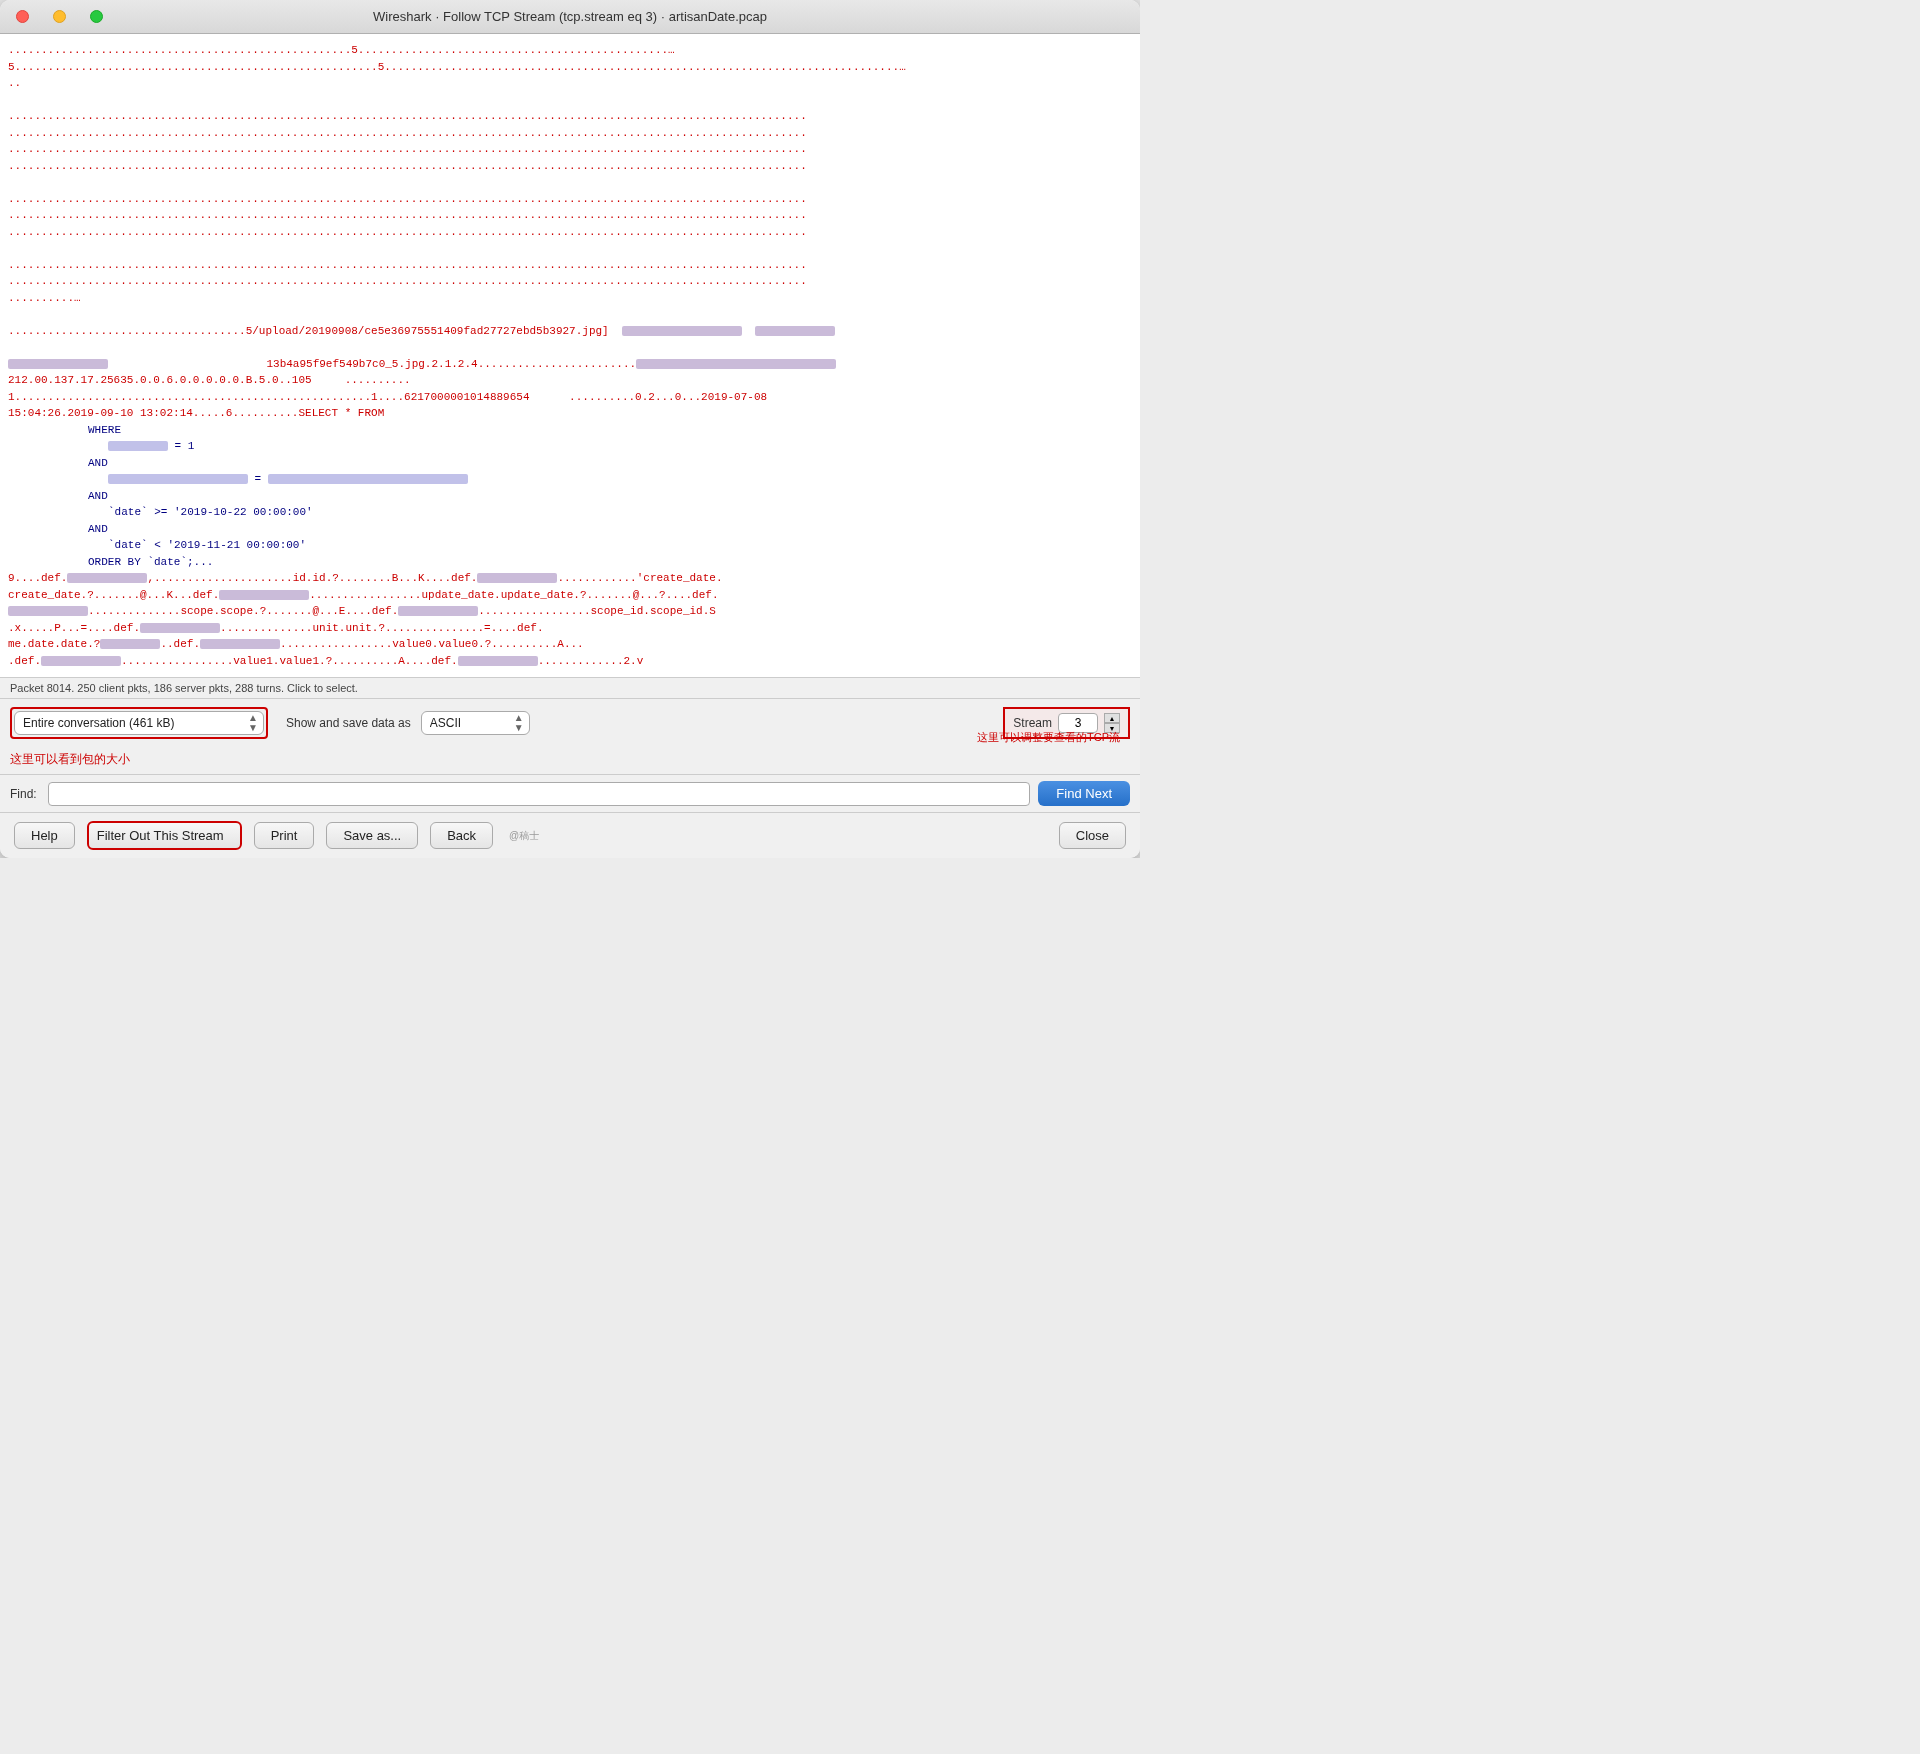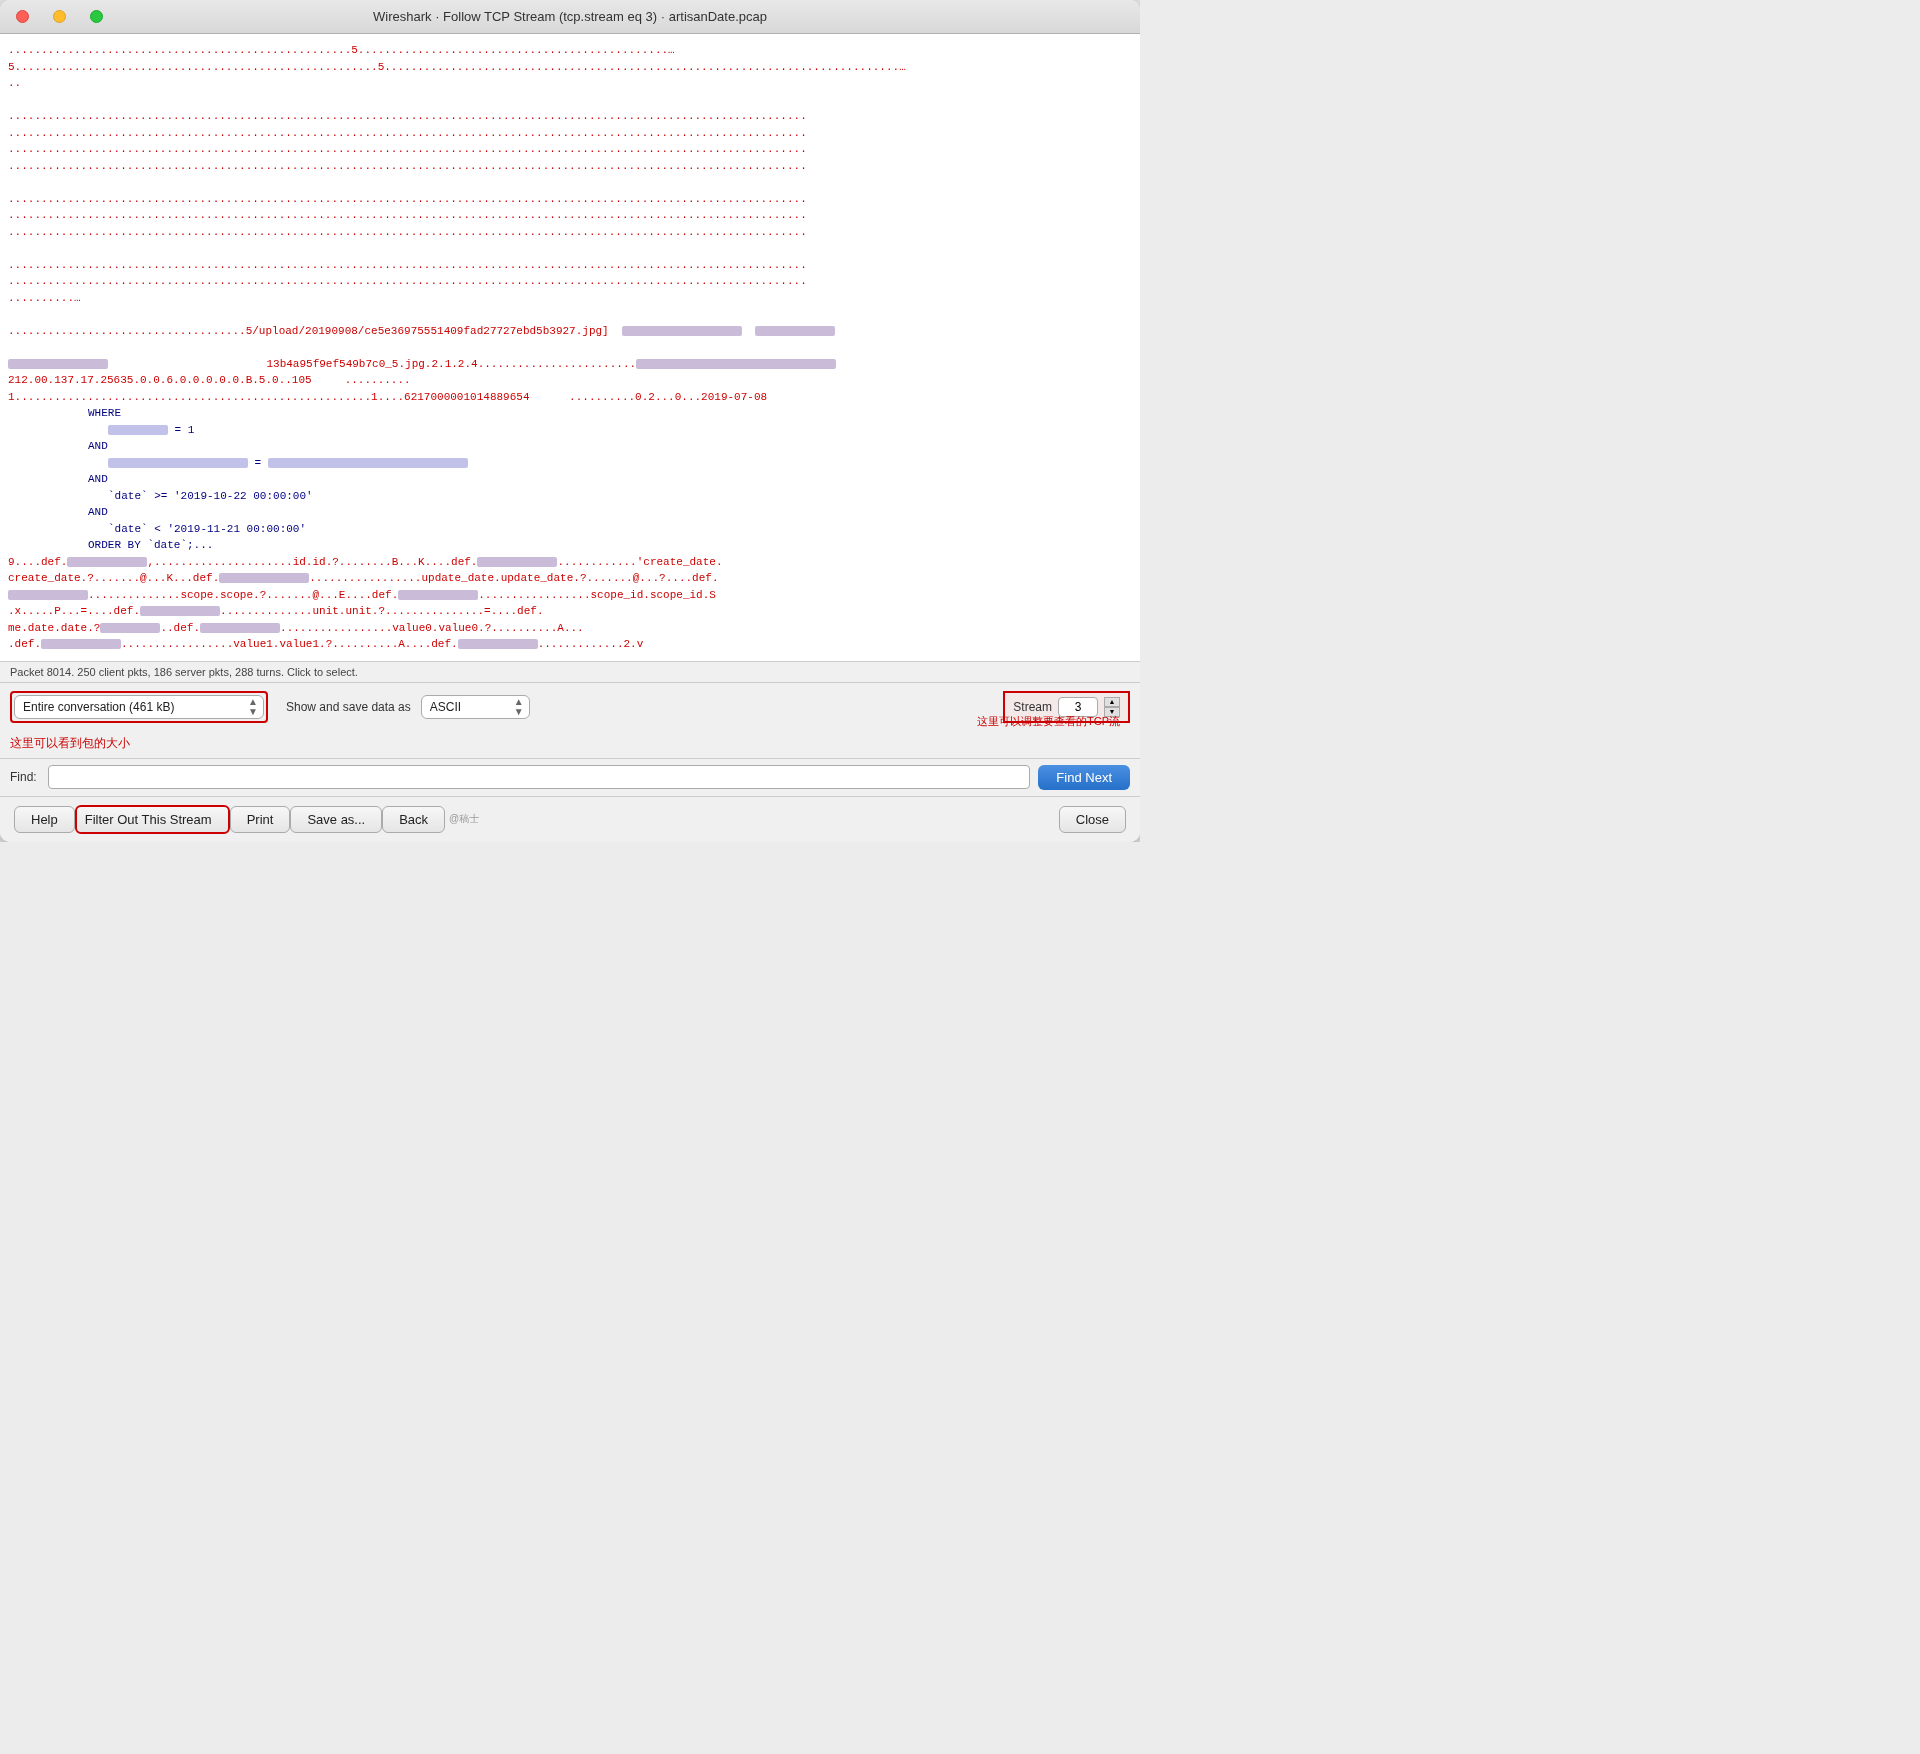--- a/index.html
+++ b/index.html
@@ -225,20 +225,21 @@
       font-size: 13px;
       cursor: pointer;
       font-weight: 500;
     }
 
     .bottom-bar {
       background: #f0f0f0;
       padding: 8px 14px;
       display: flex;
       align-items: center;
+      gap: 12px;
       border-top: 1px solid #ccc;
     }
 
     .bottom-bar button {
       background: linear-gradient(to bottom, #f7f7f7, #e5e5e5);
       border: 1px solid #aaa;
       border-radius: 6px;
       padding: 5px 16px;
       font-size: 13px;
       cursor: pointer;
@@ -304,20 +305,21 @@
     <div class="line line-red">.........................................................................................................................</div>
     <br>
     <div class="line line-red">.........................................................................................................................</div>
     <div class="line line-red">.........................................................................................................................</div>
     <div class="line line-red">..........…</div>
     <br>
     <div class="line line-red">....................................5/upload/20190908/ce5e36975551409fad27727ebd5b3927.jpg]&nbsp;&nbsp;<span class="blurred-inline" style="width:120px; background:rgba(150,120,180,0.5);">&nbsp;</span>&nbsp;&nbsp;<span class="blurred-inline" style="width:80px; background:rgba(150,120,180,0.5);">&nbsp;</span>&nbsp;&nbsp;&nbsp;&nbsp;&nbsp;&nbsp;&nbsp;&nbsp;&nbsp;&nbsp;&nbsp;&nbsp;&nbsp;&nbsp;&nbsp;&nbsp;&nbsp;&nbsp;&nbsp;&nbsp;&nbsp;&nbsp;&nbsp;&nbsp;&nbsp;&nbsp;&nbsp;&nbsp;&nbsp;&nbsp;&nbsp;&nbsp;&nbsp;&nbsp;&nbsp;&nbsp;&nbsp;&nbsp;&nbsp;&nbsp;&nbsp;&nbsp;&nbsp;&nbsp;&nbsp;&nbsp;&nbsp;&nbsp;&nbsp;&nbsp;</div>
     <div class="line line-red"><span class="blurred-inline" style="width:100px; background:rgba(150,120,180,0.5);">&nbsp;</span>&nbsp;&nbsp;&nbsp;&nbsp;&nbsp;&nbsp;&nbsp;&nbsp;&nbsp;&nbsp;&nbsp;&nbsp;&nbsp;&nbsp;&nbsp;&nbsp;&nbsp;&nbsp;&nbsp;&nbsp;&nbsp;&nbsp;&nbsp;&nbsp;13b4a95f9ef549b7c0_5.jpg.2.1.2.4........................<span class="blurred-inline" style="width:200px; background:rgba(150,120,180,0.5);">&nbsp;</span></div>
     <div class="line line-red">212.00.137.17.25635.0.0.6.0.0.0.0.0.B.5.0..105&nbsp;&nbsp;&nbsp;&nbsp;&nbsp;..........</div>
     <div class="line line-red">1......................................................1....6217000001014889654&nbsp;&nbsp;&nbsp;&nbsp;&nbsp;&nbsp;..........0.2...0...2019-07-08</div>
+    <div class="line line-red">15:04:26.2019-09-10 13:02:14.....6..........SELECT * FROM</div>
     
     <div class="line" style="color:#000080; margin-left:80px;">WHERE</div>
     <div class="line" style="color:#000080; margin-left:100px;"><span class="blurred-inline" style="width:60px; background:rgba(100,100,200,0.4);">&nbsp;</span>&nbsp;= 1</div>
     <div class="line" style="color:#000080; margin-left:80px;">AND</div>
     <div class="line" style="color:#000080; margin-left:100px;"><span class="blurred-inline" style="width:140px; background:rgba(100,100,200,0.4);">&nbsp;</span>&nbsp;= <span class="blurred-inline" style="width:200px; background:rgba(100,100,200,0.4);">&nbsp;</span></div>
     <div class="line" style="color:#000080; margin-left:80px;">AND</div>
     <div class="line" style="color:#000080; margin-left:100px;">`date` &gt;= '2019-10-22 00:00:00'</div>
     <div class="line" style="color:#000080; margin-left:80px;">AND</div>
     <div class="line" style="color:#000080; margin-left:100px;">`date` &lt; '2019-11-21 00:00:00'</div>
     <div class="line" style="color:#000080; margin-left:80px;">ORDER BY `date`;...</div>

